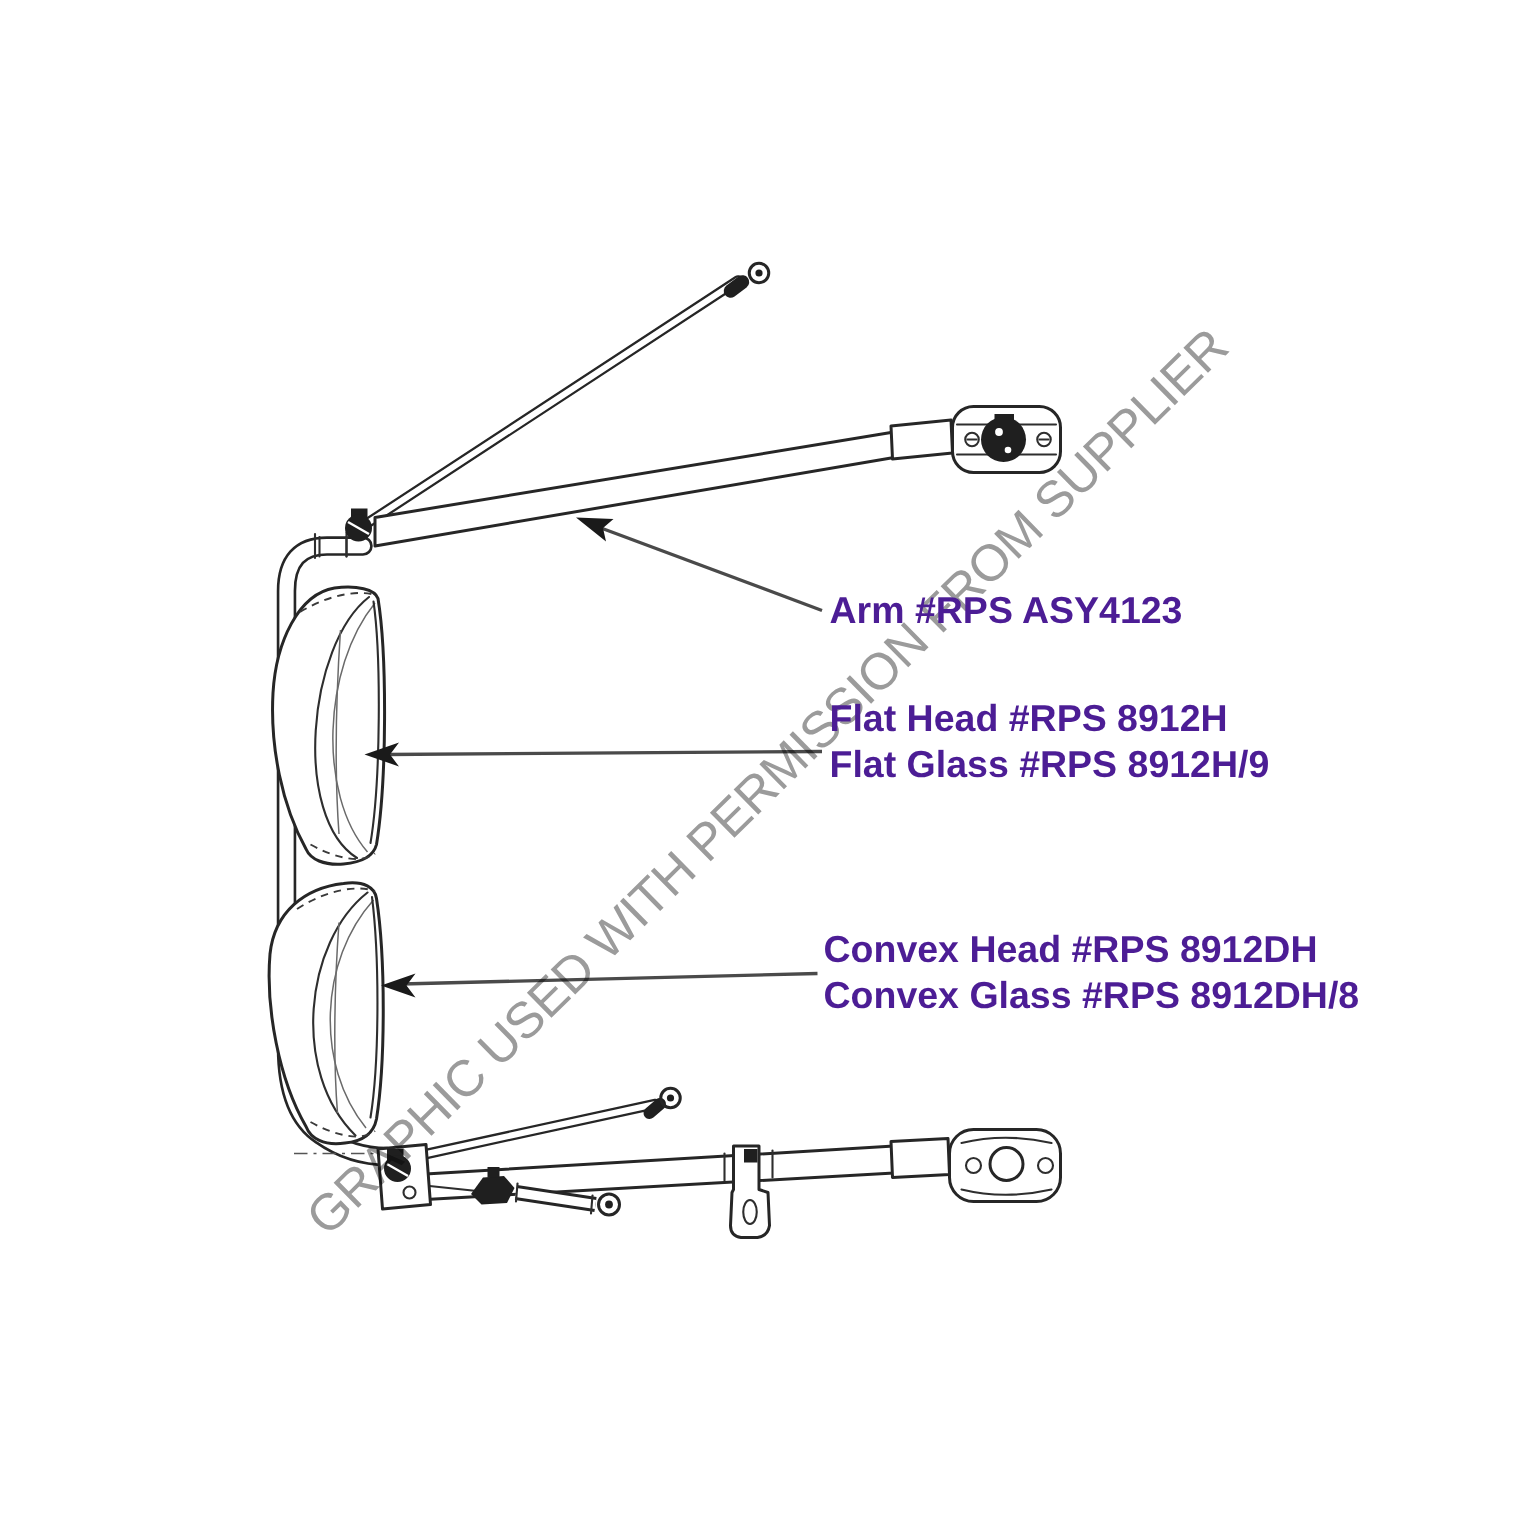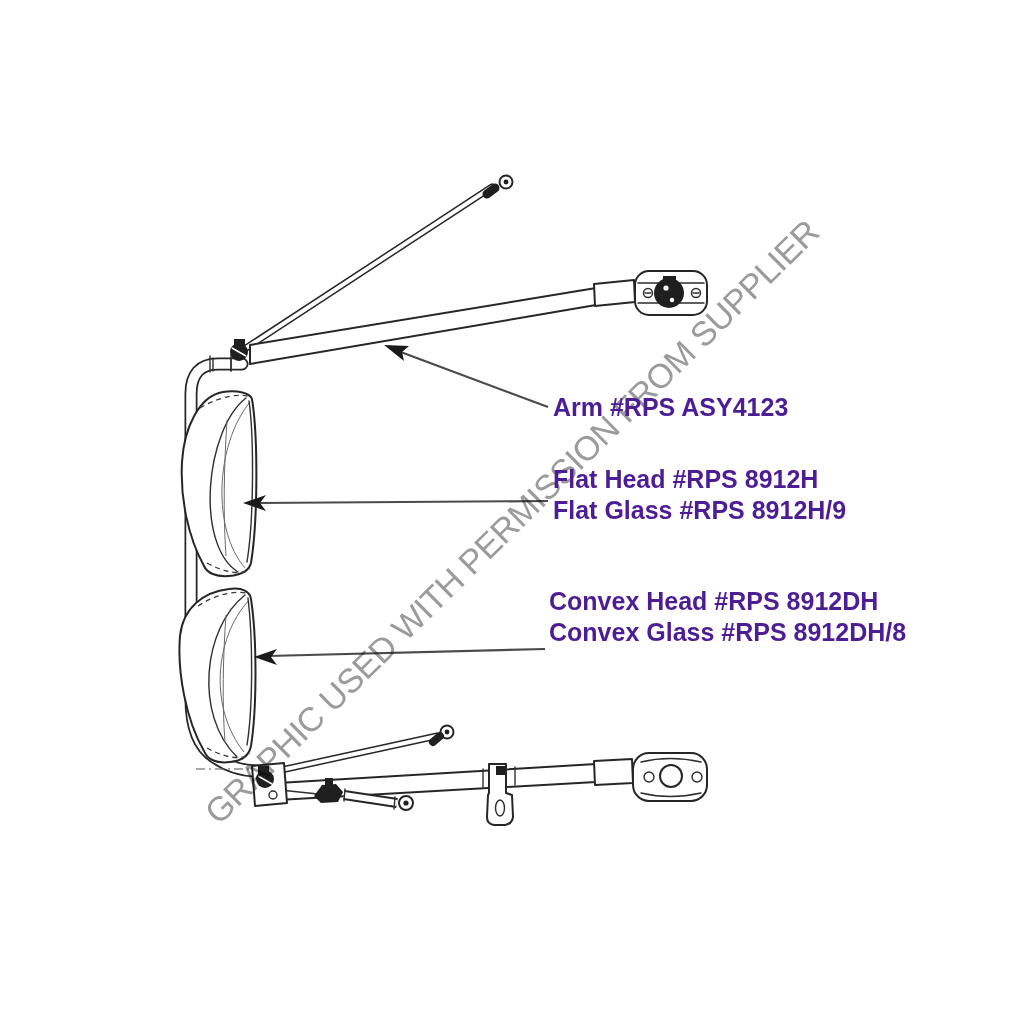--- a/index.html
+++ b/index.html
@@ -54,21 +54,21 @@
   .callout {
     position: absolute;
     font-weight: bold;
     font-size: 25px;
     line-height: 31px;
     color: #4c1d95;
     white-space: nowrap;
   }
   .callout-arm    { left: 553px; top: 392px; }
   .callout-flat   { left: 553px; top: 464px; }
-  .callout-convex { left: 549px; top: 586px; }
+  .callout-convex { left: 549px; top: 618px; }
   .callout span { display: block; }
 </style>
 </head>
 <body>
 
 <div id="stage">
 
   <svg width="1024" height="1024" viewBox="0 0 1024 1024">
 
     <g>

